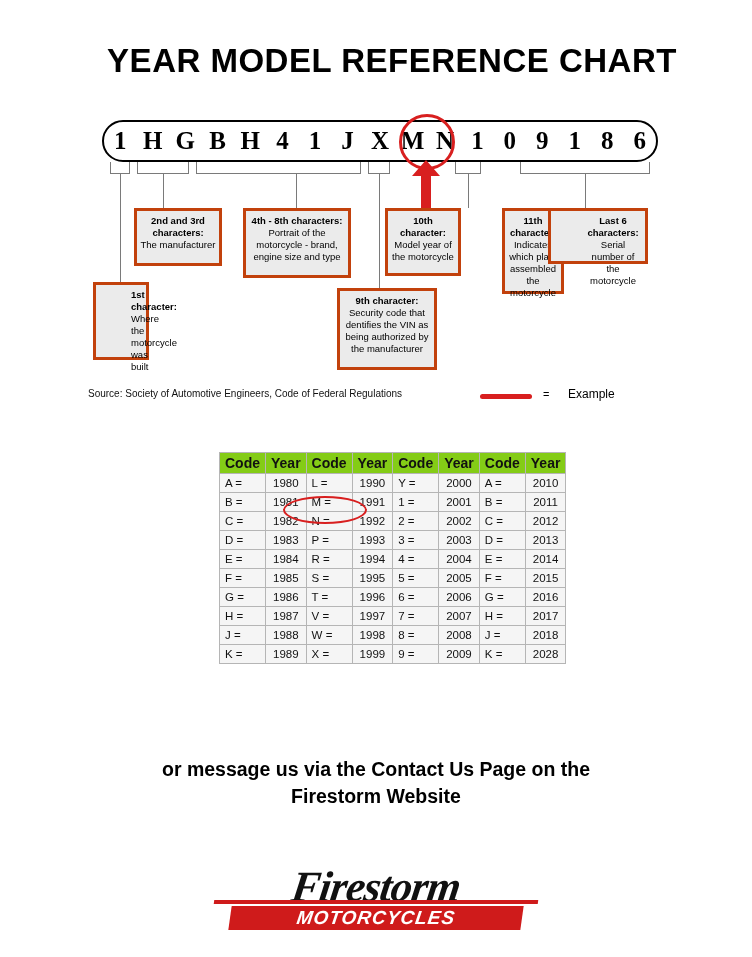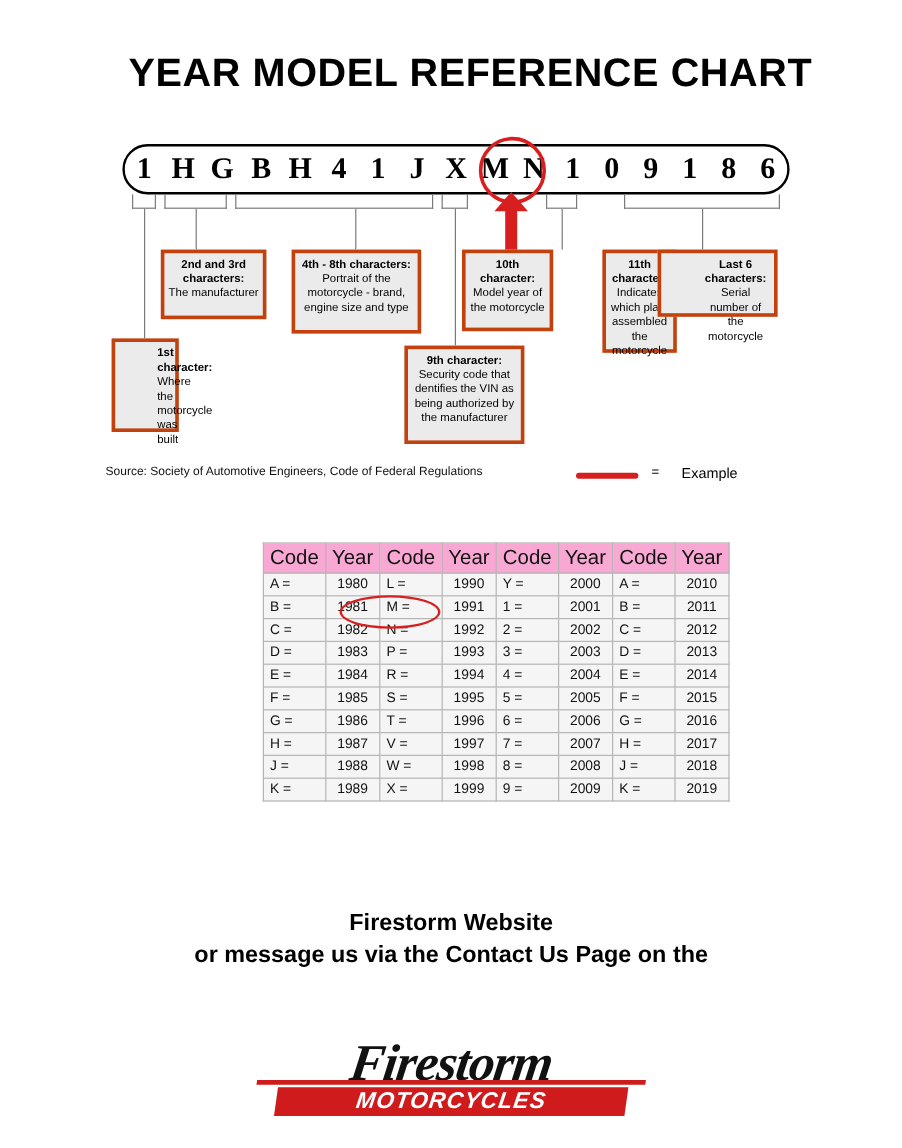--- a/index.html
+++ b/index.html
@@ -150,23 +150,23 @@
     font-size: 11.5px;
   }
   #year-table th, #year-table td {
     border: 1px solid #b5b5b5;
     padding: 2px 5px;
     height: 19px;
     box-sizing: border-box;
     color: #111;
   }
   #year-table th {
-    font-weight: normal;
-    background: #f9a8d4;
-    font-size: 17px;
+    font-weight: bold;
+    background: #84cc16;
+    font-size: 14px;
   }
   #year-table td.code { text-align: left; width: 38px; }
   #year-table td.year { text-align: center; width: 34px; }
 
   
   #m-row-circle {
     position: absolute;
     top: 496px;
     left: 283px;
     width: 84px;
@@ -428,29 +428,29 @@
       <td class="year">2018</td>
     </tr>
     <tr>
       <td class="code">K =</td>
       <td class="year">1989</td>
       <td class="code">X =</td>
       <td class="year">1999</td>
       <td class="code">9 =</td>
       <td class="year">2009</td>
       <td class="code">K =</td>
-      <td class="year">2019</td>
+      <td class="year">2028</td>
     </tr>
   </tbody>
 </table>
 
 <div id="m-row-circle"></div>
 
 <div id="footer">
+  <div>or message us via the Contact Us Page on the</div>
   <div>Firestorm Website</div>
-  <div>or message us via the Contact Us Page on the</div>
 </div>
 
 <div id="logo">
   <div id="logo-word">Firestorm</div>
   <div id="logo-bar"></div>
   <div id="logo-sub">MOTORCYCLES</div>
 </div>
 
 </body></html>

